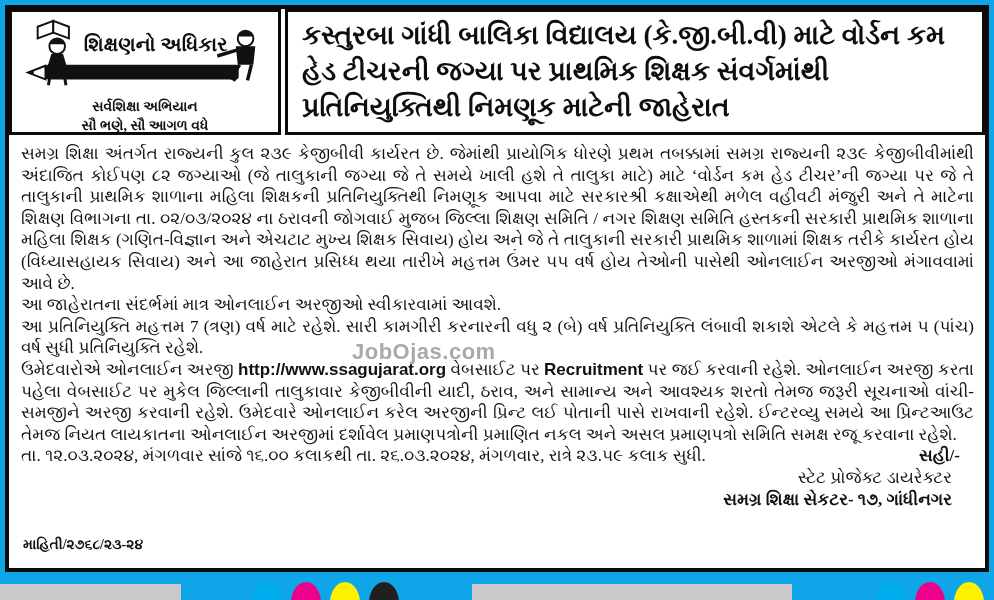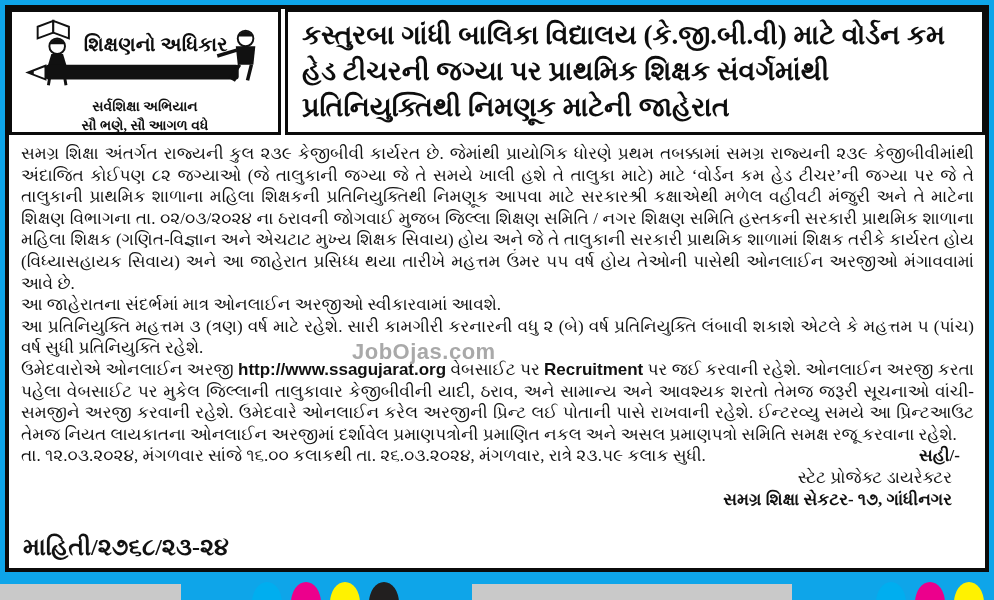--- a/index.html
+++ b/index.html
@@ -19,21 +19,21 @@
   .logo-sub1{font-size:14px;font-weight:bold;line-height:1.35;}
   .logo-sub2{font-size:14px;font-weight:bold;line-height:1.35;}
   .body-text{padding:8px 11px 0 12px;font-size:17px;line-height:21.6px;text-align:justify;color:#111;}
   .body-text p{margin:0;}
   .b{font-weight:bold;}
   .latin{font-family:"Liberation Sans","DejaVu Sans",sans-serif;font-weight:bold;}
   .date-row{display:flex;justify-content:space-between;align-items:flex-end;}
   .sign-label{font-weight:bold;padding-right:14px;white-space:nowrap;}
   .right-line{text-align:right;padding:0 22px 0 0;font-size:17px;line-height:21.6px;}
   .office-line{font-weight:bold;}
-  .footer-ref{position:absolute;left:14px;bottom:7px;font-weight:bold;font-size:24px;}
+  .footer-ref{position:absolute;left:14px;bottom:15px;font-weight:bold;font-size:14px;}
   .watermark{position:absolute;left:343px;top:330px;font-family:"Liberation Sans","DejaVu Sans",sans-serif;
              font-size:22px;font-weight:bold;color:#a9a9a9;letter-spacing:.5px;}
   .gray-bar{position:absolute;height:16px;top:584px;}
   .dot{position:absolute;width:30px;height:36px;top:582px;border-radius:50% 50% 46% 46%/58% 58% 42% 42%;}
 </style>
 </head>
 <body>
 
 <div class="page">
   <div class="doc">
@@ -66,21 +66,21 @@
       </div>
 
       <div class="title-box">
         <div class="ad-title">કસ્તુરબા ગાંધી બાલિકા વિદ્યાલય (કે.જી.બી.વી) માટે વોર્ડન કમ હેડ ટીચરની જગ્યા પર પ્રાથમિક શિક્ષક સંવર્ગમાંથી પ્રતિનિયુક્તિથી નિમણૂક માટેની જાહેરાત</div>
       </div>
     </div>
 
     <div class="body-text">
       <p>સમગ્ર શિક્ષા અંતર્ગત રાજ્યની કુલ ૨૩૯ કેજીબીવી કાર્યરત છે. જેમાંથી પ્રાયોગિક ધોરણે પ્રથમ તબક્કામાં સમગ્ર રાજ્યની ૨૩૯ કેજીબીવીમાંથી અંદાજિત કોઈપણ ૮૨ જગ્યાઓ (જે તાલુકાની જગ્યા જે તે સમયે ખાલી હશે તે તાલુકા માટે) માટે ‘વોર્ડન કમ હેડ ટીચર’ની જગ્યા પર જે તે તાલુકાની પ્રાથમિક શાળાના મહિલા શિક્ષકની પ્રતિનિયુક્તિથી નિમણૂક આપવા માટે સરકારશ્રી કક્ષાએથી મળેલ વહીવટી મંજુરી અને તે માટેના શિક્ષણ વિભાગના તા. ૦૨/૦૩/૨૦૨૪ ના ઠરાવની જોગવાઈ મુજબ જિલ્લા શિક્ષણ સમિતિ / નગર શિક્ષણ સમિતિ હસ્તકની સરકારી પ્રાથમિક શાળાના મહિલા શિક્ષક (ગણિત-વિજ્ઞાન અને એચટાટ મુખ્ય શિક્ષક સિવાય) હોય અને જે તે તાલુકાની સરકારી પ્રાથમિક શાળામાં શિક્ષક તરીકે કાર્યરત હોય (વિધ્યાસહાયક સિવાય) અને આ જાહેરાત પ્રસિધ્ધ થયા તારીખે મહત્તમ ઉંમર ૫૫ વર્ષ હોય તેઓની પાસેથી ઓનલાઈન અરજીઓ મંગાવવામાં આવે છે.</p>
       <p>આ જાહેરાતના સંદર્ભમાં માત્ર ઓનલાઈન અરજીઓ સ્વીકારવામાં આવશે.</p>
-      <p>આ પ્રતિનિયુક્તિ મહત્તમ ૩ (ત્રણ) વર્ષ માટે રહેશે. સારી કામગીરી કરનારની વધુ ૨ (બે) વર્ષ પ્રતિનિયુક્તિ લંબાવી શકાશે એટલે કે મહત્તમ ૫ (પાંચ) વર્ષ સુધી પ્રતિનિયુક્તિ રહેશે.</p>
+      <p>આ પ્રતિનિયુક્તિ મહત્તમ 7 (ત્રણ) વર્ષ માટે રહેશે. સારી કામગીરી કરનારની વધુ ૨ (બે) વર્ષ પ્રતિનિયુક્તિ લંબાવી શકાશે એટલે કે મહત્તમ ૫ (પાંચ) વર્ષ સુધી પ્રતિનિયુક્તિ રહેશે.</p>
       <p><span>ઉમેદવારોએ ઓનલાઈન અરજી </span><span class="latin">http://www.ssagujarat.org</span><span> વેબસાઈટ પર </span><span class="latin">Recruitment</span><span> પર જઈ કરવાની રહેશે. ઓનલાઈન અરજી કરતા પહેલા વેબસાઈટ પર મુકેલ જિલ્લાની તાલુકાવાર કેજીબીવીની યાદી, ઠરાવ, અને સામાન્ય અને આવશ્યક શરતો તેમજ જરૂરી સૂચનાઓ વાંચી-સમજીને અરજી કરવાની રહેશે. ઉમેદવારે ઓનલાઈન કરેલ અરજીની પ્રિન્ટ લઈ પોતાની પાસે રાખવાની રહેશે. ઈન્ટરવ્યુ સમયે આ પ્રિન્ટઆઉટ તેમજ નિયત લાયકાતના ઓનલાઈન અરજીમાં દર્શાવેલ પ્રમાણપત્રોની પ્રમાણિત નકલ અને અસલ પ્રમાણપત્રો સમિતિ સમક્ષ રજૂ કરવાના રહેશે.</span></p>
       <div class="date-row">
         <span>તા. ૧૨.૦૩.૨૦૨૪, મંગળવાર સાંજે ૧૬.૦૦ કલાકથી તા. ૨૬.૦૩.૨૦૨૪, મંગળવાર, રાત્રે ૨૩.૫૯ કલાક સુધી.</span>
         <span class="sign-label">સહી/-</span>
       </div>
       <div class="right-line">સ્ટેટ પ્રોજેક્ટ ડાયરેક્ટર</div>
       <div class="right-line office-line">સમગ્ર શિક્ષા સેકટર- ૧૭, ગાંધીનગર</div>
     </div>
 
     <div class="footer-ref">માહિતી/૨૭૬૮/૨૩-૨૪</div>

